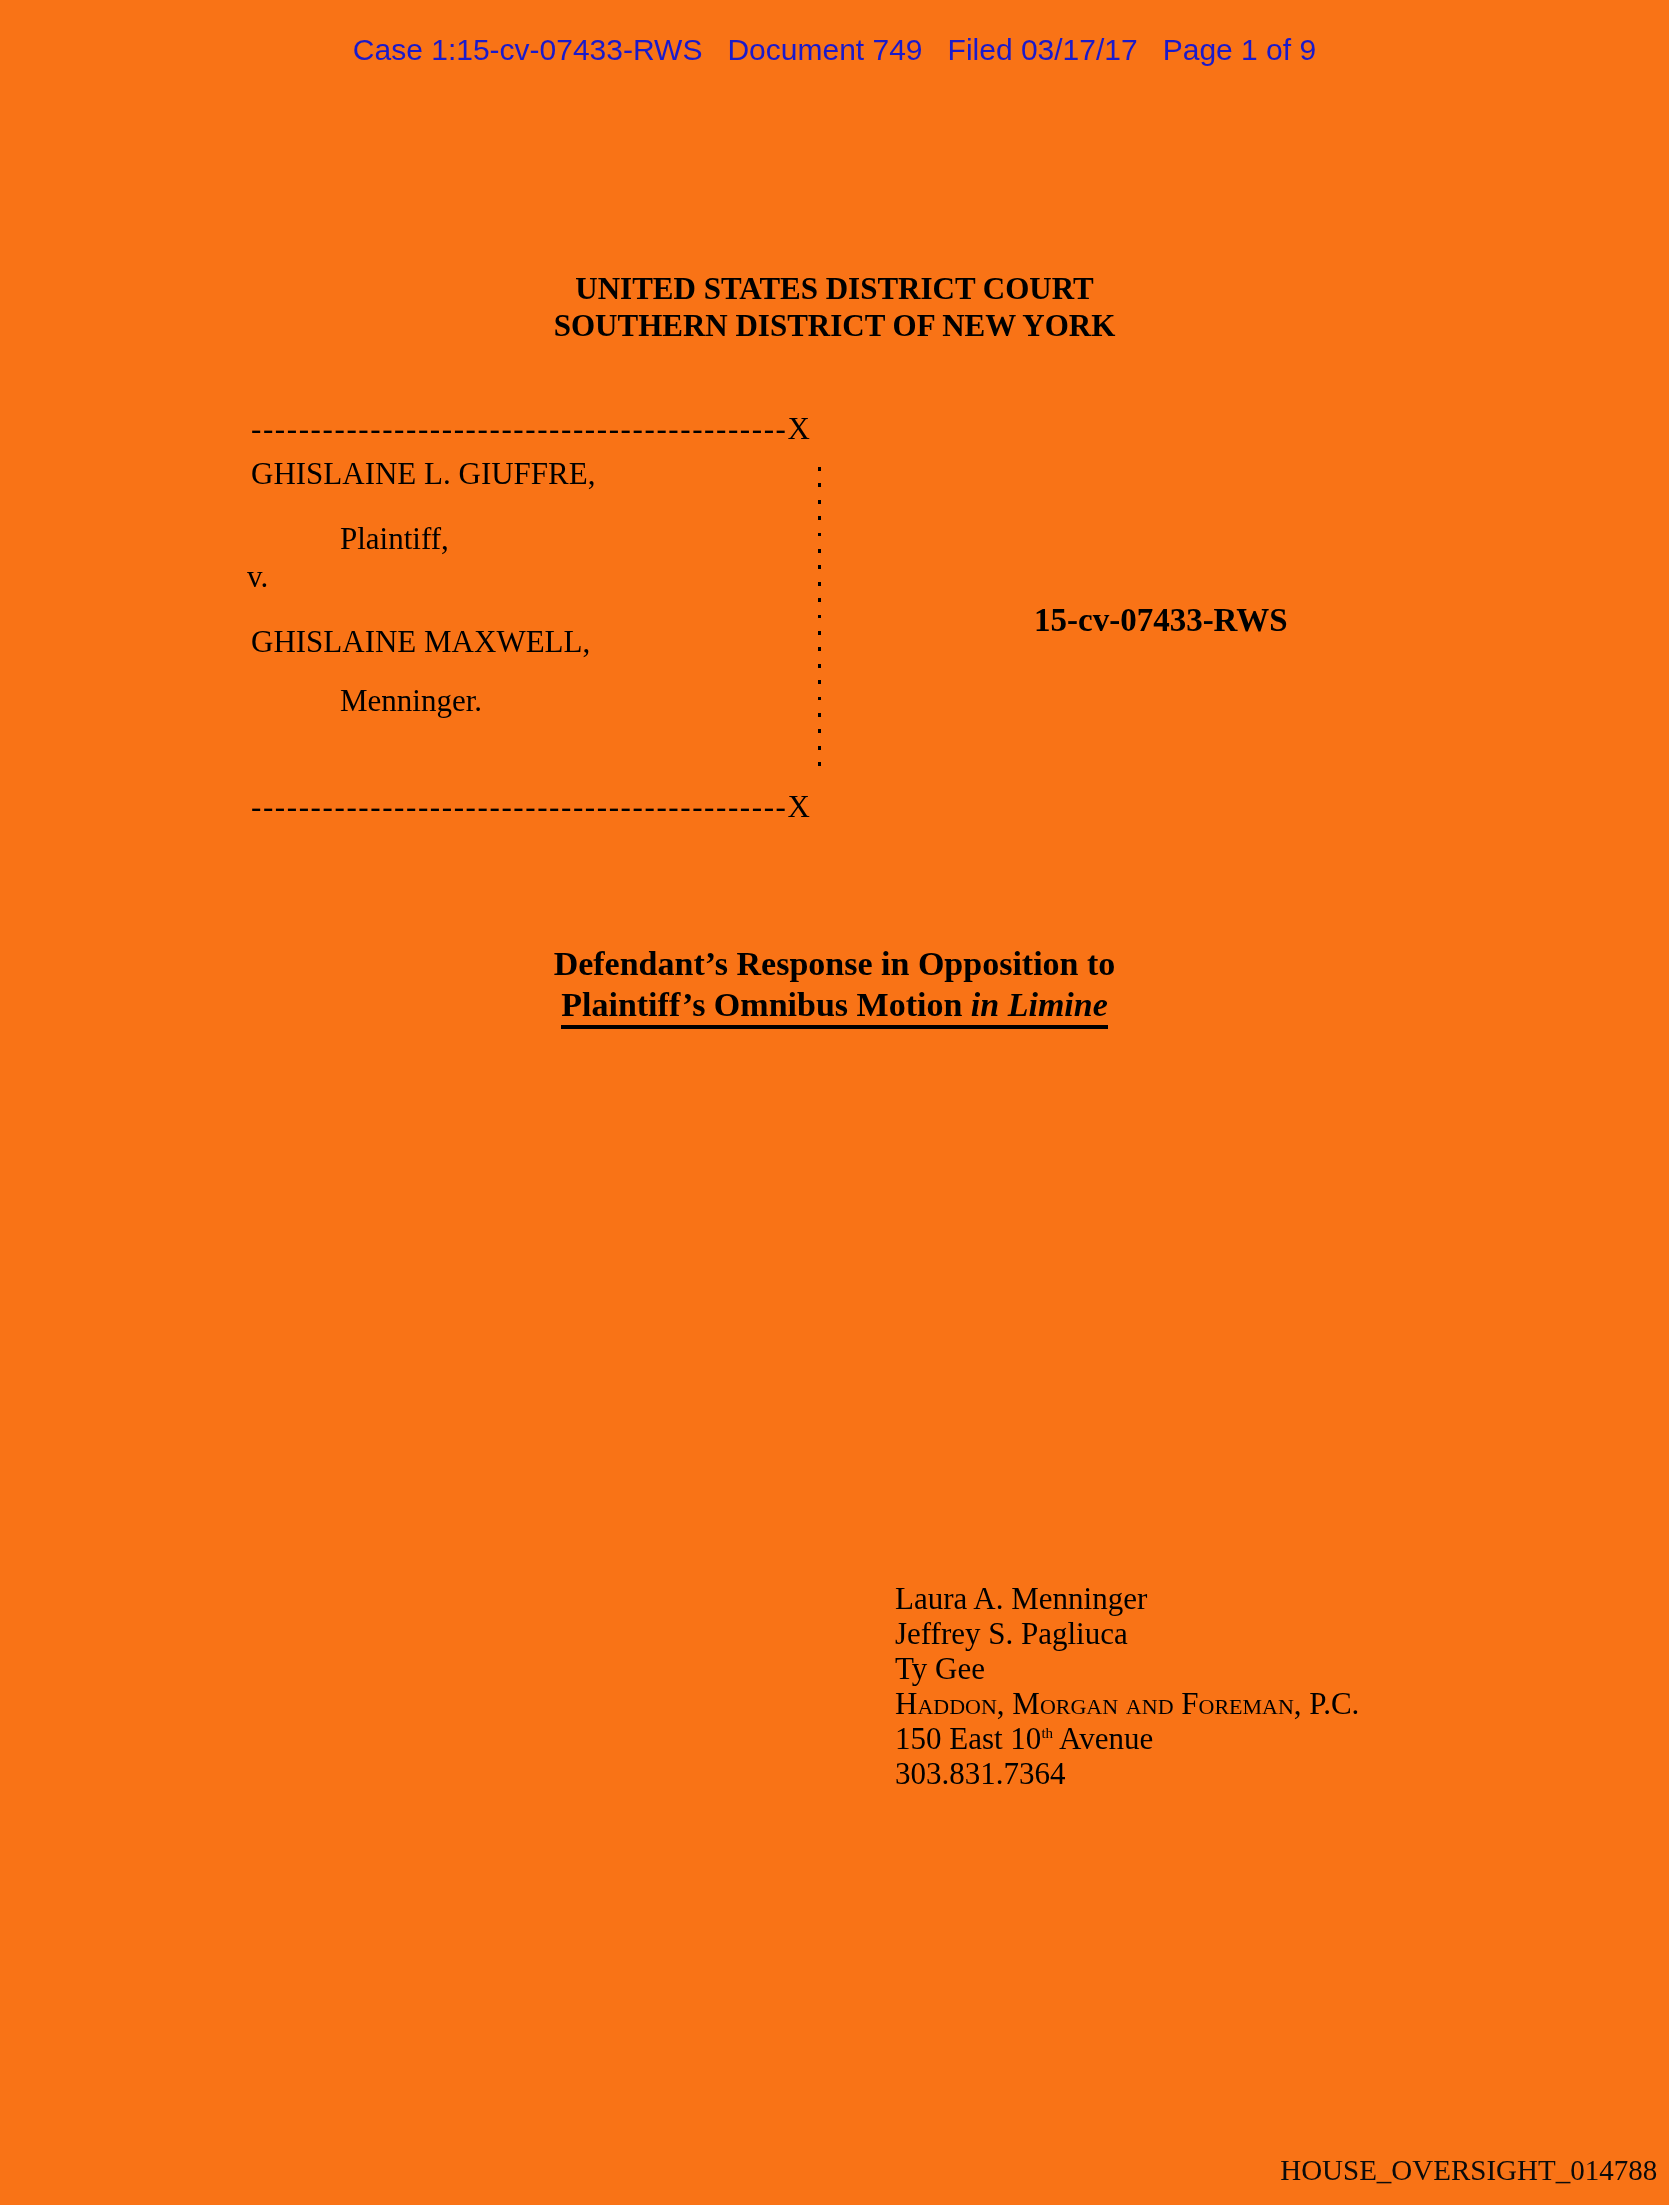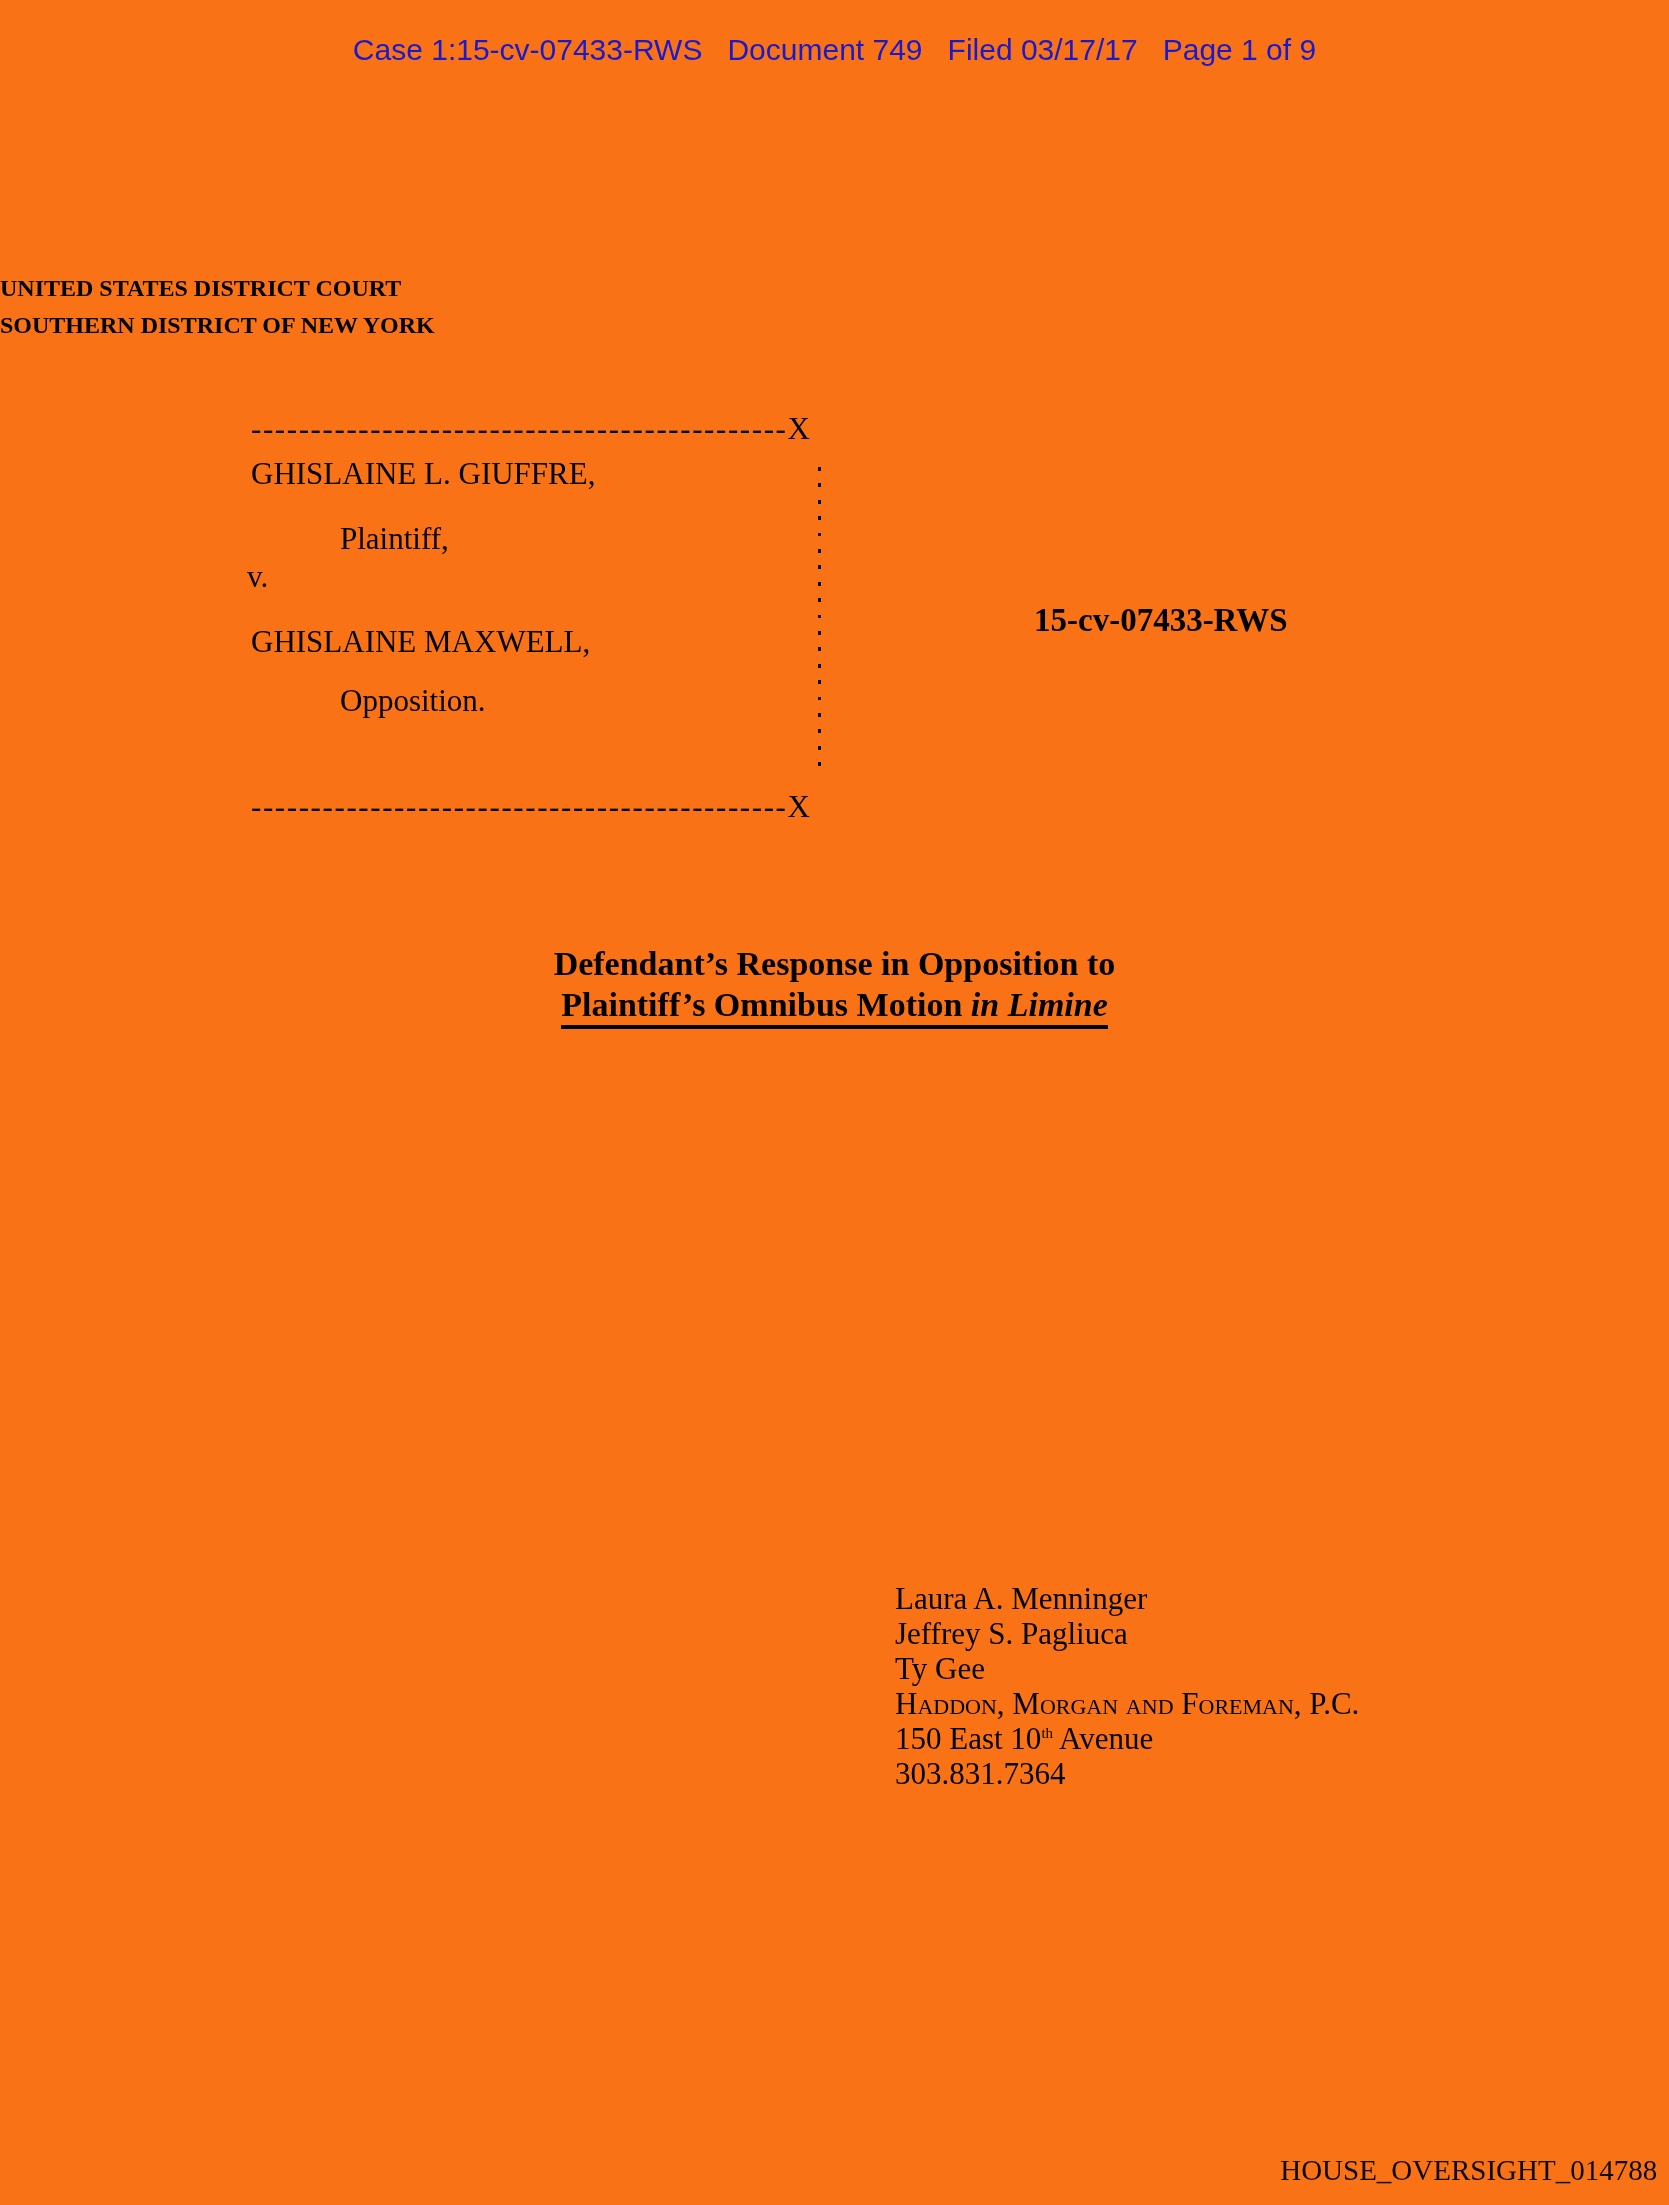--- a/index.html
+++ b/index.html
@@ -27,23 +27,23 @@
     font-size: 30px;
     color: #1a1acc;
     white-space: pre;
   }
   
   .court-heading {
     position: absolute;
     top: 270px;
     left: 0;
     width: 100%;
-    text-align: left;
+    text-align: center;
     font-weight: bold;
-    font-size: 24px;
+    font-size: 31px;
     line-height: 37px;
   }
   
   .cap {
     position: absolute;
     font-size: 31px;
     white-space: pre;
   }
   .rule {
     letter-spacing: 1.6px;
@@ -131,21 +131,21 @@
   <div class="cap rule rule-top">---------------------------------------------X</div>
 
   <div class="cap plaintiff-name">GHISLAINE L. GIUFFRE,</div>
 
   <div class="cap plaintiff-role">Plaintiff,</div>
 
   <div class="cap versus">v.</div>
 
   <div class="cap defendant-name">GHISLAINE MAXWELL,</div>
 
-  <div class="cap defendant-role">Opposition.</div>
+  <div class="cap defendant-role">Menninger.</div>
 
   <div class="cap case-number">15-cv-07433-RWS</div>
 
   <div class="dotted-divider"></div>
 
   <div class="cap rule rule-bottom">---------------------------------------------X</div>
 
   <div class="doc-title">
     <div>Defendant’s Response in Opposition to</div>
     <div>

